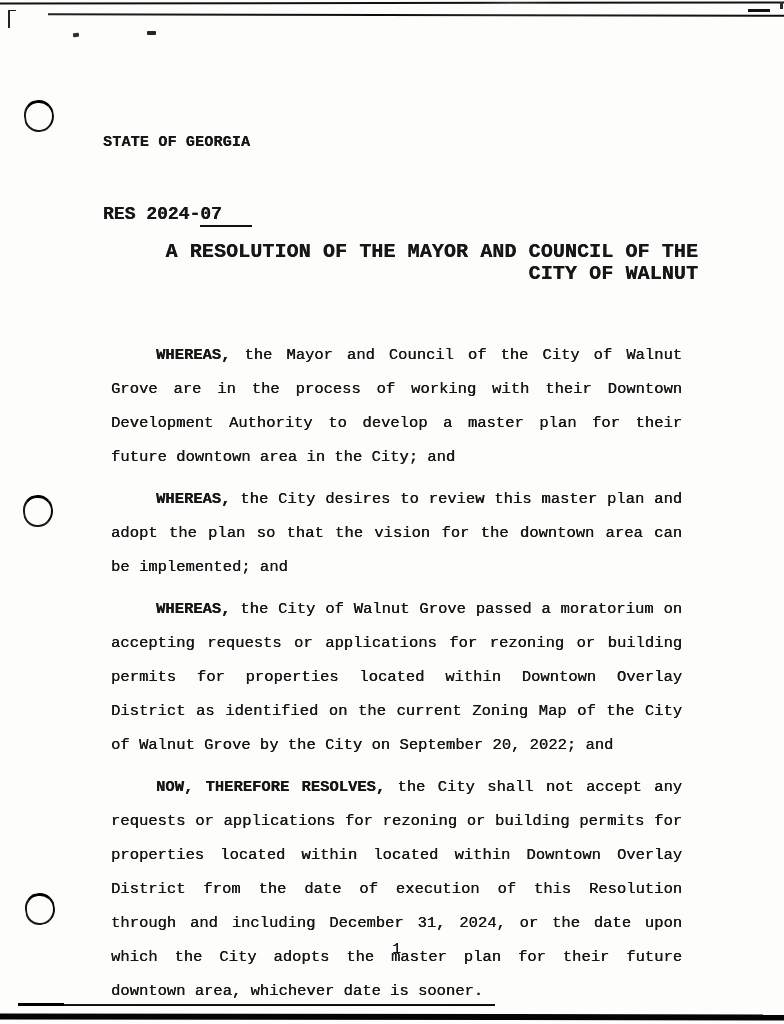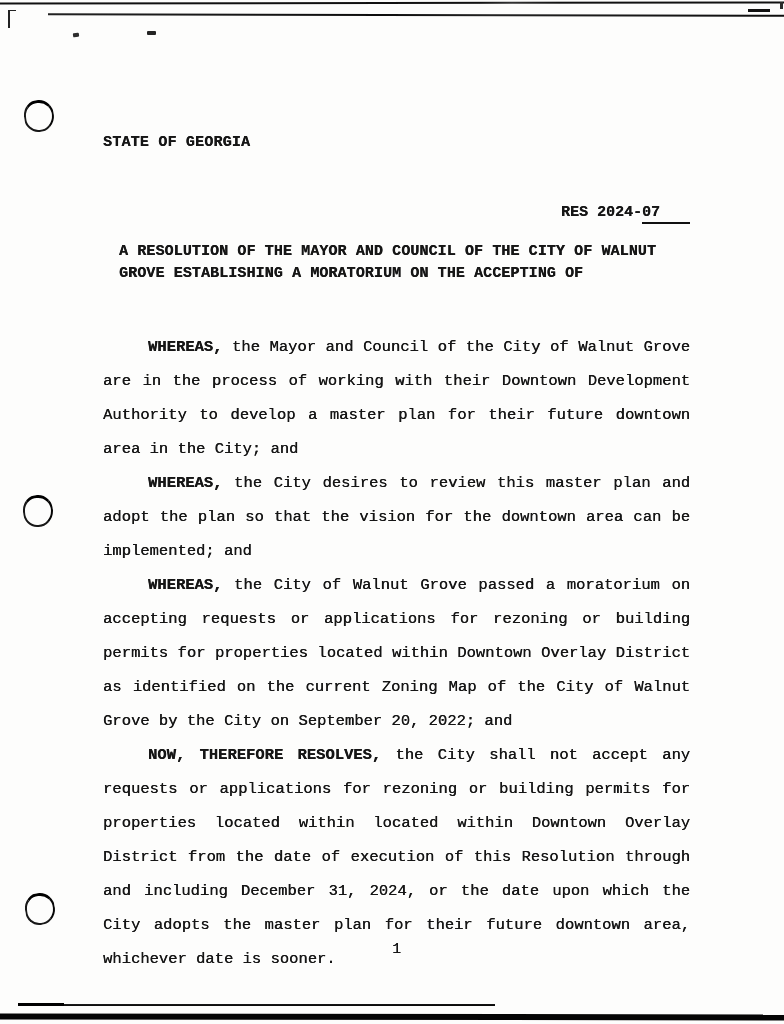--- a/index.html
+++ b/index.html
@@ -34,26 +34,26 @@
   .hole-2{left:23px;top:495px;transform:rotate(-2deg);}
   .hole-3{left:25px;top:893px;transform:rotate(-5deg);}
   
   .content{
     position:absolute;left:103px;top:0;width:587px;height:100%;
     text-shadow:0.3px 0 0 currentColor;
   }
   .caption-line{position:absolute;left:0;font-size:15px;font-weight:bold;letter-spacing:.2px;white-space:nowrap;}
   .caption-state{top:134px;}
   .caption-city{top:171px;}
-  .res-line{position:absolute;left:0;top:204px;width:100%;text-align:right;font-size:15px;font-weight:bold;}
+  .res-line{position:absolute;left:0;top:204px;width:100%;text-align:left;font-size:18px;font-weight:bold;}
   .res-underlined{border-bottom:2.5px solid #111;padding-bottom:1px;}
   .res-blank{display:inline-block;width:30px;}
-  .title{position:absolute;left:16px;top:241px;width:100%;text-align:left;font-size:15px;font-weight:bold;line-height:21.5px;letter-spacing:.1px;}
+  .title{position:absolute;left:8px;top:241px;width:100%;text-align:right;font-size:20px;font-weight:bold;line-height:21.5px;letter-spacing:.1px;}
   .body-text{position:absolute;left:0;top:330px;width:100%;font-size:15.5px;line-height:34px;text-align:justify;}
-  .body-text p{margin:0;text-indent:45px;}
+  .body-text p{margin:8px;text-indent:45px;}
   .lead{font-weight:bold;}
   .page-number{position:absolute;left:0;top:941px;width:100%;text-align:center;font-size:14.5px;}
 </style>
 </head>
 <body>
 
 <div class="page">
 
   <div class="art top-line-1"></div>
   <div class="art top-line-2"></div>
@@ -72,21 +72,20 @@
 
     <div class="caption-line caption-state">STATE OF GEORGIA</div>
 
 
     <div class="res-line">
       <span>RES 2024-</span><span class="res-underlined"><span>07</span><span class="res-blank"></span></span>
     </div>
 
     <div class="title">
       <div>A RESOLUTION OF THE MAYOR AND COUNCIL OF THE CITY OF WALNUT</div>
-      <div>GROVE ESTABLISHING A MORATORIUM ON THE ACCEPTING OF</div>
     </div>
 
     <div class="body-text">
       <p><span class="lead">WHEREAS,</span><span> the Mayor and Council of the City of Walnut Grove are in the process of working with their Downtown Development Authority to develop a master plan for their future downtown area in the City; and</span></p>
       <p><span class="lead">WHEREAS,</span><span> the City desires to review this master plan and adopt the plan so that the vision for the downtown area can be implemented; and</span></p>
       <p><span class="lead">WHEREAS,</span><span> the City of Walnut Grove passed a moratorium on accepting requests or applications for rezoning or building permits for properties located within Downtown Overlay District as identified on the current Zoning Map of the City of Walnut Grove by the City on September 20, 2022; and</span></p>
       <p><span class="lead">NOW, THEREFORE RESOLVES,</span><span> the City shall not accept any requests or applications for rezoning or building permits for properties located within located within Downtown Overlay District from the date of execution of this Resolution through and including December 31, 2024, or the date upon which the City adopts the master plan for their future downtown area, whichever date is sooner.</span></p>
     </div>
 
     <div class="page-number">1</div>

